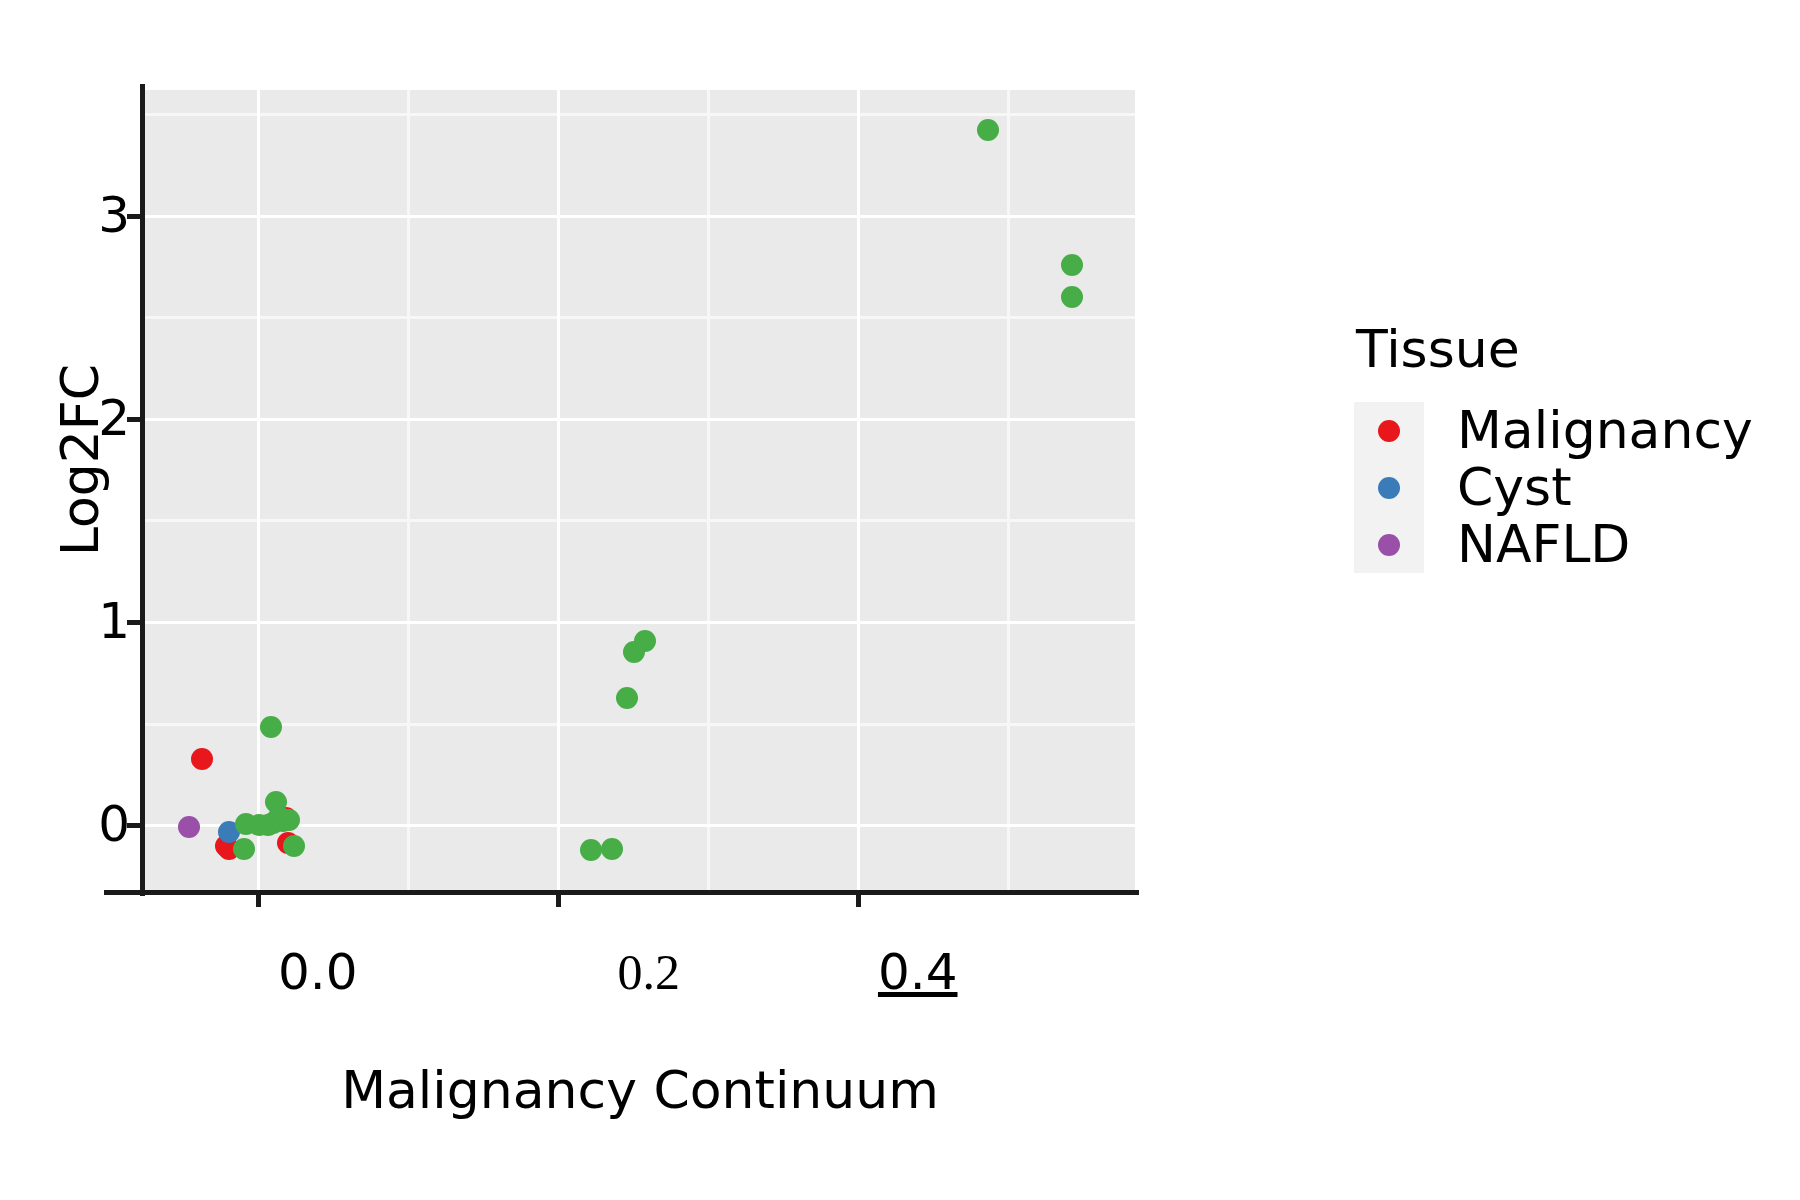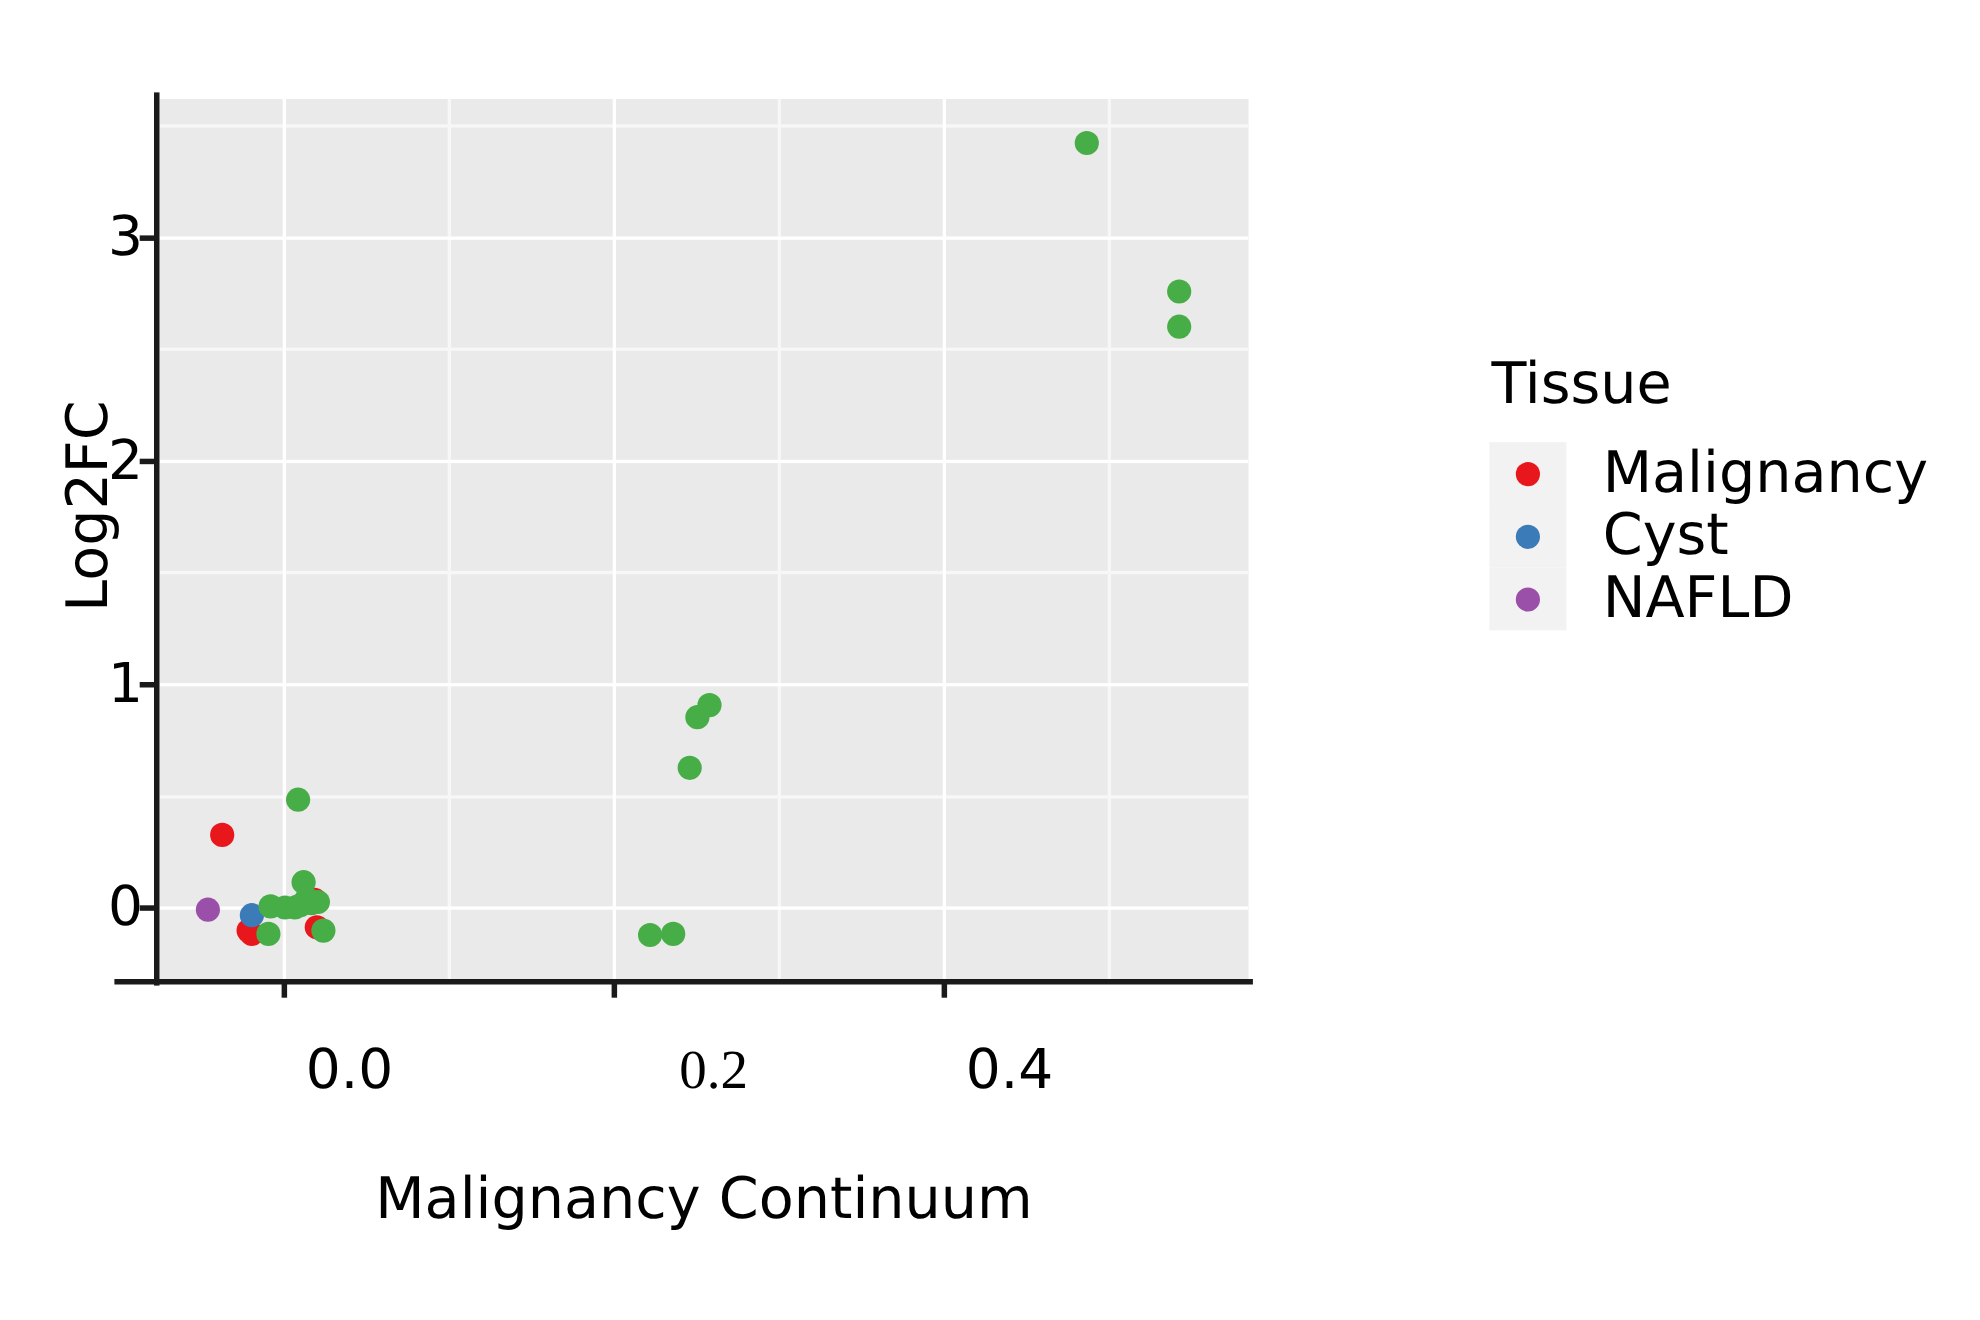--- a/index.html
+++ b/index.html
@@ -245,21 +245,21 @@
       <div class="ticklabel-y" style="top: 392.934px;">2</div>
       <div class="tick-y" style="top: 213.888px;"></div>
       <div class="ticklabel-y" style="top: 189.888px;">3</div>
     </div>
   <div id="x-ticks">
       <div class="tick-x" style="left: 255.5px;"></div>
       <div class="ticklabel-x" style="left: 157.5px;">0.0</div>
       <div class="tick-x" style="left: 555.5px;"></div>
       <div class="ticklabel-x" style="left: 480px; font-family: Liberation Serif, serif;">0.2</div>
       <div class="tick-x" style="left: 855.5px;"></div>
-      <div class="ticklabel-x" style="left: 757.5px;">0.4</div>
+      <div class="ticklabel-x" style="left: 757.5px; text-decoration: underline;">0.4</div>
     </div>
 
   <div id="x-axis-title">Malignancy Continuum</div>
   <div id="y-axis-title">Log2FC</div>
 
   <div id="legend">
     <div id="legend-title">Tissue</div>
     <div id="legend-keys">
         <div class="legend-row">
           <div class="legend-keybox">

